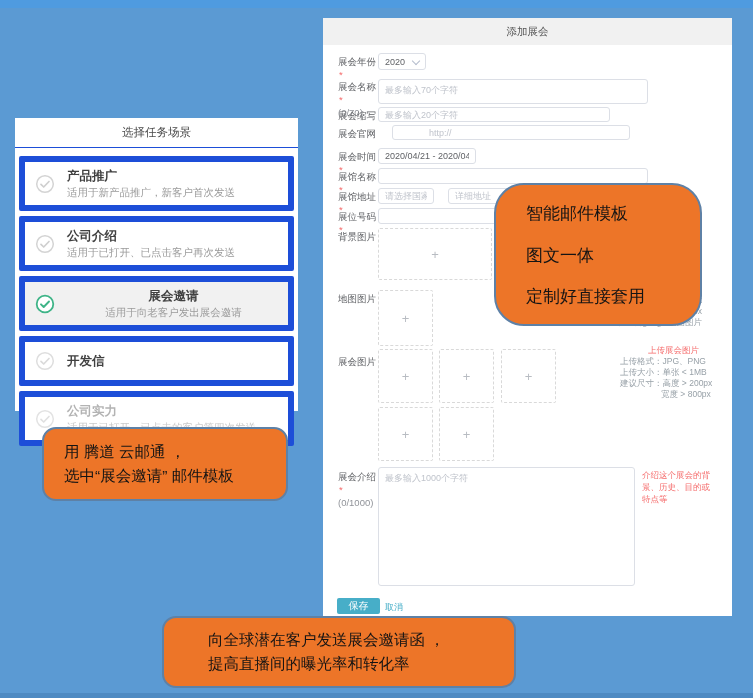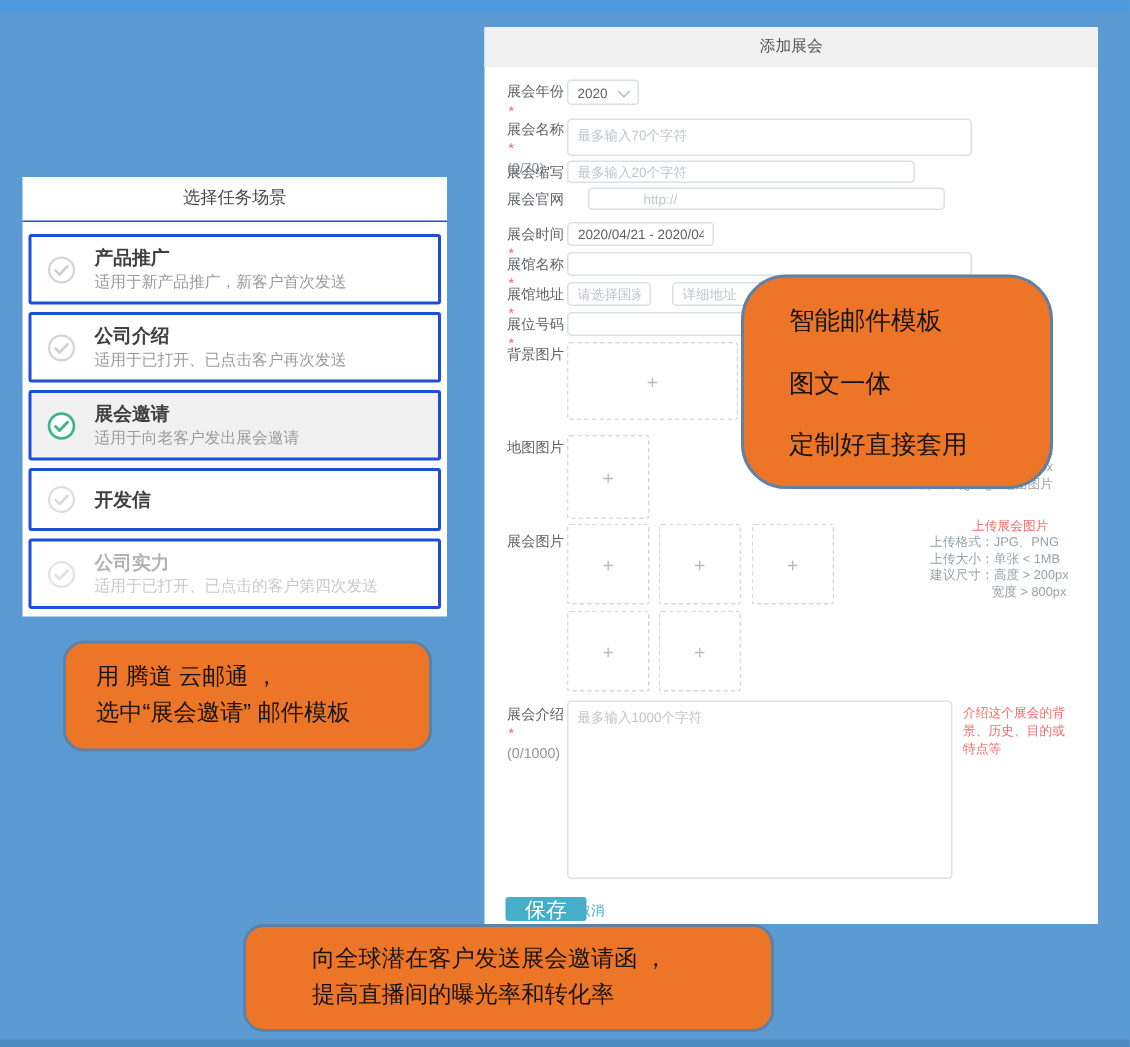--- a/index.html
+++ b/index.html
@@ -10,22 +10,22 @@
     -webkit-font-smoothing:antialiased;
   }
   .abs{position:absolute;}
   .edge-top{left:0;top:0;width:753px;height:8px;background:#4f9be0;}
   .edge-bottom{left:0;bottom:0;width:753px;height:5px;background:#4e8ac2;}
 
   
   .scene-panel{left:15px;top:118px;width:283px;height:293px;background:#fff;}
   .scene-header{height:29px;line-height:29px;text-align:center;font-size:11.5px;color:#4a4a4a;border-bottom:1px solid #1d4ed8;}
   .scene-items{padding:8px 4px 4px 4px;}
-  .scene-item{position:relative;border:2px solid #1d4ed8;border-radius:2px;margin:0 0 5px 0;padding:6px 8px 6px 42px;min-height:26px;background:#fff;cursor:pointer;}
-  .scene-item.selected{background:#f1f1f1;}
+  .scene-item{position:relative;border:6px solid #1d4ed8;border-radius:2px;margin:0 0 5px 0;padding:6px 8px 6px 42px;min-height:26px;background:#fff;cursor:pointer;}
+  .scene-item.selected{background:#f1f1f1;text-align:center;}
   .scene-item .ck{position:absolute;left:10px;top:50%;transform:translateY(-50%);width:20px;height:20px;}
   .scene-title{font-size:12.5px;font-weight:600;color:#404040;line-height:16px;}
   .scene-sub{font-size:10.5px;color:#9b9b9b;line-height:13px;margin-top:2px;}
   .scene-item.only .scene-title{line-height:26px;}
   .scene-item.disabled .scene-title{color:#b3b3b3;}
   .scene-item.disabled .scene-sub{color:#c9c9c9;}
 
   
   .form-panel{left:323px;top:18px;width:409px;height:598px;background:#fff;}
   .form-header{height:27px;line-height:27px;background:#f1f1f1;text-align:center;font-size:10.5px;color:#555;}
@@ -37,21 +37,21 @@
   .txa{padding:4px 6px;resize:none;line-height:1.4;}
   .inp::placeholder,.txa::placeholder{color:#c0c4cc;}
   .selectbox{position:absolute;box-sizing:border-box;border:1px solid #dcdfe6;border-radius:3px;font-size:9px;color:#606266;background:#fff;display:flex;align-items:center;justify-content:space-between;padding:0 6px;cursor:pointer;}
   .chev{width:5px;height:5px;border-right:1px solid #b4bccc;border-bottom:1px solid #b4bccc;transform:rotate(45deg);margin-top:-2px;}
   .upload{position:absolute;box-sizing:border-box;border:1px dashed #d9d9d9;border-radius:2px;background:#fff;display:flex;align-items:center;justify-content:center;cursor:pointer;}
   .plus{color:#b8bcc2;font-size:13px;font-weight:400;}
   .tip{position:absolute;font-size:8.5px;line-height:11px;color:#98a1a8;}
   .tip .tipt{color:#f56c6c;margin-left:28px;}
   .tip .ind{padding-left:41px;}
   .tip-red{position:absolute;font-size:8.5px;line-height:12px;color:#f56c6c;}
-  .btn-save{position:absolute;box-sizing:border-box;width:54px;height:16px;background:#47aec8;border:none;border-radius:2px;color:#fff;font-size:14px;line-height:16px;text-align:center;padding:0;cursor:pointer;font-family:inherit;}
+  .btn-save{position:absolute;box-sizing:border-box;width:43px;height:16px;background:#47aec8;border:none;border-radius:2px;color:#fff;font-size:10px;line-height:16px;text-align:center;padding:0;cursor:pointer;font-family:inherit;}
   .lnk-cancel{position:absolute;font-size:9px;color:#47aec8;cursor:pointer;text-align:center;}
 
   
   .callout{background:#ed7528;border:2px solid #5e81a6;color:#141414;z-index:6;box-sizing:border-box;}
   .co-mid{left:494px;top:183px;width:208px;height:143px;border-radius:30px;display:flex;flex-direction:column;justify-content:space-between;padding:17px 8px 16px 30px;font-size:17px;}
   .co-left{left:42px;top:427px;width:246px;height:74px;border-radius:14px;display:flex;flex-direction:column;justify-content:center;padding-left:20px;font-size:15.5px;line-height:24px;}
   .co-bottom{left:162px;top:616px;width:354px;height:72px;border-radius:14px;display:flex;flex-direction:column;justify-content:center;padding-left:44px;font-size:15.5px;line-height:24px;}
 </style>
 </head>
 <body>

